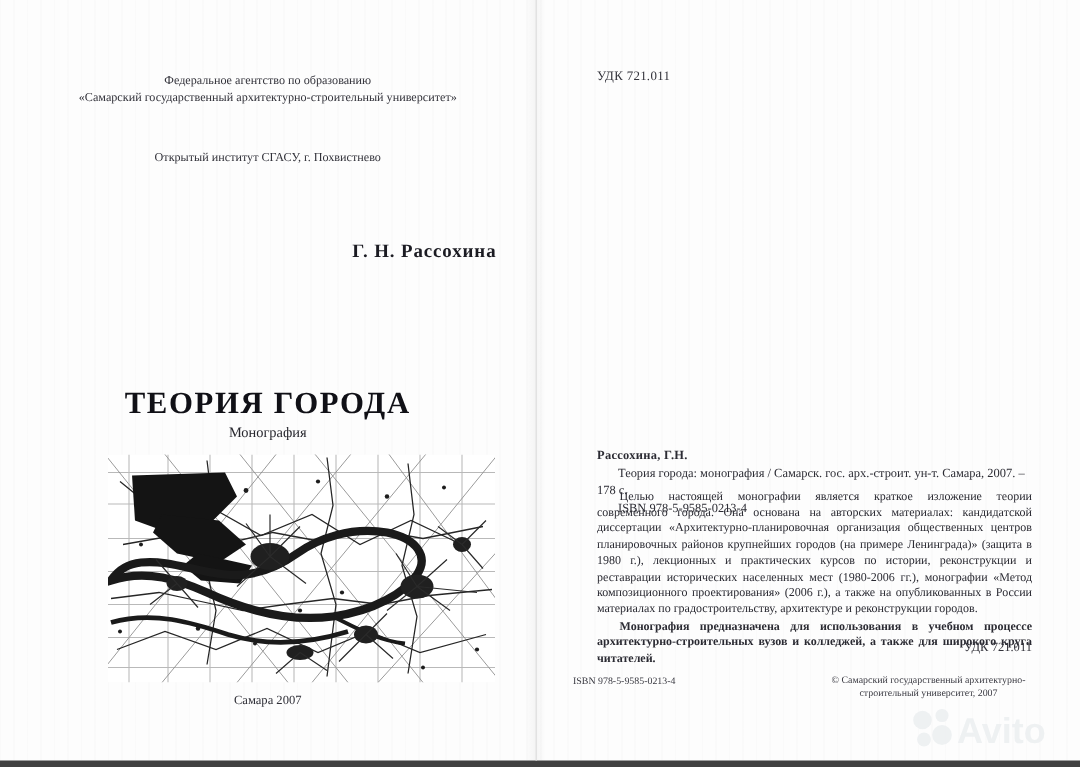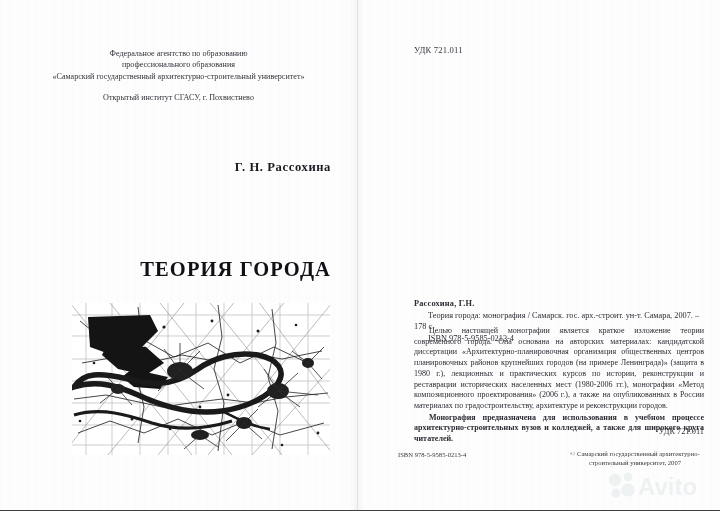--- a/index.html
+++ b/index.html
@@ -16,21 +16,21 @@
     position: relative;
   }
 
   #spread {
     position: absolute;
     left: 0; top: 0;
     width: 720px;
     height: 511px;
     background: #fdfdfd;
     box-sizing: border-box;
-    border-bottom: 1px solid #404040;
+    border-bottom: 4px solid #404040;
     overflow: hidden;
   }
 
   
   #paper-texture {
     position: absolute;
     left: 0; top: 0; right: 0; bottom: 0;
     background:
       repeating-linear-gradient(90deg,
         rgba(0,0,0,0.012) 0px,
@@ -59,53 +59,53 @@
   }
 
   
   .page {
     position: absolute;
     top: 0;
     height: 511px;
     box-sizing: border-box;
   }
   #page-left  { left: 0px;   width: 357px; }
-  #page-right { left: 358px; width: 362px; }
+  #page-right { left: 342px; width: 362px; }
 
   
   #imprint {
     position: absolute;
     left: 26px;
     top: 48px;
     width: 305px;
     text-align: center;
     font-size: 8.1px;
     line-height: 11.4px;
     color: #32323a;
   }
-  #imprint .blk2 { margin-top: 10px; }
+  #imprint .blk2 { margin-top: 28px; }
 
   #author-line {
     position: absolute;
     left: 26px;
     top: 160px;
     width: 305px;
     text-align: right;
     font-size: 12.6px;
     font-weight: bold;
     letter-spacing: 0.6px;
     color: #1b1b22;
   }
 
   #book-title {
     position: absolute;
     left: 26px;
     top: 258px;
     width: 305px;
-    text-align: right;
+    text-align: center;
     font-size: 20.5px;
     font-weight: bold;
     letter-spacing: 1.1px;
     color: #101016;
   }
 
   #book-subtitle {
     position: absolute;
     left: 26px;
     top: 283px;
@@ -217,32 +217,32 @@
 
 <div id="spread">
 
   <div id="paper-texture"></div>
 
   <div class="page" id="page-left">
 
     <div id="imprint">
       <div class="blk1">
         <div>Федеральное агентство по образованию</div>
-        <div>профессионального образования</div>
         <div>«Самарский государственный архитектурно-строительный университет»</div>
       </div>
       <div class="blk2">
         <div>Открытый институт СГАСУ, г. Похвистнево</div>
       </div>
     </div>
 
     <div id="author-line">Г. Н. Рассохина</div>
 
     <div id="book-title">ТЕОРИЯ ГОРОДА</div>
 
+    <div id="book-subtitle">Монография</div>
 
     <div id="cover-figure">
       <svg viewBox="0 0 258 152" preserveAspectRatio="none">
         <rect x="0" y="0" width="258" height="152" fill="#ffffff"></rect>
 
         <g stroke="#b9b9b9" stroke-width="0.7" fill="none">
           <line x1="0" y1="12" x2="258" y2="12"></line>
           <line x1="0" y1="33" x2="258" y2="33"></line>
           <line x1="0" y1="56" x2="258" y2="56"></line>
           <line x1="0" y1="78" x2="258" y2="78"></line>
@@ -325,20 +325,21 @@
           <circle cx="156" cy="92" r="1.4"></circle>
           <circle cx="22" cy="60" r="1.3"></circle>
           <circle cx="246" cy="130" r="1.4"></circle>
           <circle cx="210" cy="142" r="1.3"></circle>
           <circle cx="8" cy="118" r="1.3"></circle>
           <circle cx="128" cy="104" r="1.4"></circle>
         </g>
       </svg>
     </div>
 
+    <div id="imprint-city">Самара 2007</div>
   </div>
 
   <div class="page" id="page-right">
 
     <div id="udk-top">УДК 721.011</div>
 
     <div id="cip-block">
       <div id="cip-author">Рассохина, Г.Н.</div>
       <div id="cip-desc">Теория города: монография / Самарск. гос. арх.-строит. ун-т. Самара, 2007. – 178 с.</div>
       <div id="cip-isbn">ISBN 978-5-9585-0213-4</div>

